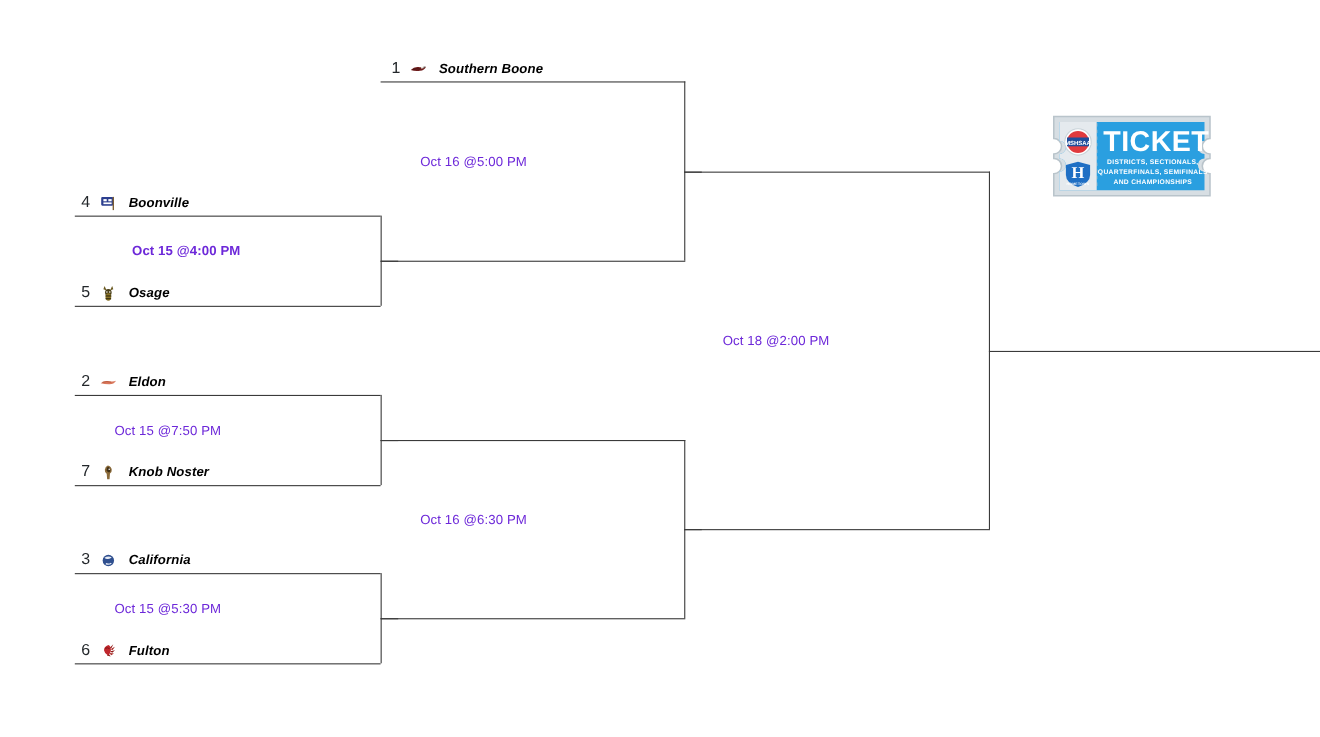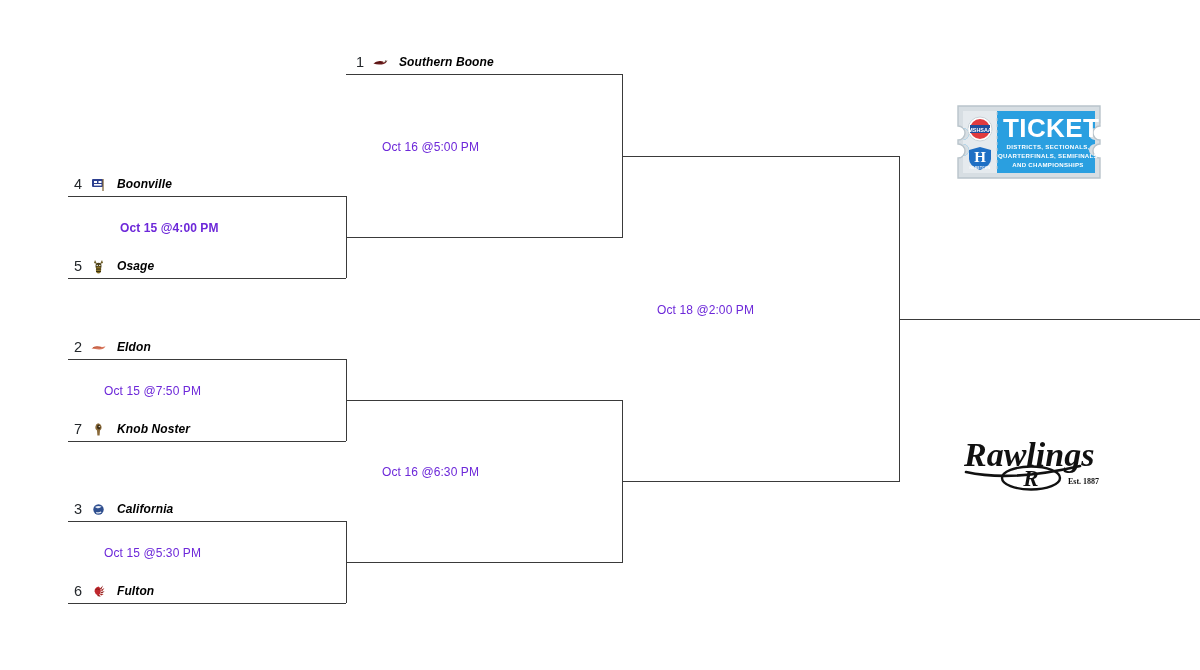--- a/index.html
+++ b/index.html
@@ -260,25 +260,14 @@
       <text x="27" y="65.5" font-family="'Liberation Sans', sans-serif" font-size="3.1" font-weight="bold" fill="#ffffff" text-anchor="middle" letter-spacing="0.3">HOMETOWN</text>
 
       <text x="50" y="34" font-family="'Liberation Sans', sans-serif" font-size="26" font-weight="bold" fill="#ffffff" letter-spacing="0.4">TICKETS</text>
 
       <text x="95" y="46" font-family="'Liberation Sans', sans-serif" font-size="6.1" font-weight="bold" fill="#ffffff" text-anchor="middle" letter-spacing="0.3">DISTRICTS, SECTIONALS,</text>
       <text x="95" y="55" font-family="'Liberation Sans', sans-serif" font-size="6.1" font-weight="bold" fill="#ffffff" text-anchor="middle" letter-spacing="0.3">QUARTERFINALS, SEMIFINALS</text>
       <text x="95" y="64" font-family="'Liberation Sans', sans-serif" font-size="6.1" font-weight="bold" fill="#ffffff" text-anchor="middle" letter-spacing="0.3">AND CHAMPIONSHIPS</text>
     </svg>
   </div>
 
-  <div class="rawlings">
-    <svg width="150" height="64" viewBox="0 0 150 64">
-      <text x="6" y="34" font-family="'Liberation Serif', serif" font-size="34" font-weight="bold" font-style="italic" fill="#111111">Rawlings</text>
-
-      <path d="M8 40 Q54 50 122 34" stroke="#111111" stroke-width="2.6" fill="none" stroke-linecap="round"></path>
-
-      <ellipse cx="73" cy="46" rx="29" ry="11.5" fill="none" stroke="#111111" stroke-width="2.4"></ellipse>
-      <text x="73" y="54" font-family="'Liberation Serif', serif" font-size="23" font-weight="bold" font-style="italic" fill="#111111" text-anchor="middle">R</text>
-      <text x="110" y="52" font-family="'Liberation Serif', serif" font-size="8" font-weight="bold" fill="#111111">Est. 1887</text>
-    </svg>
-  </div>
 
 </div>
 
 </body></html>

